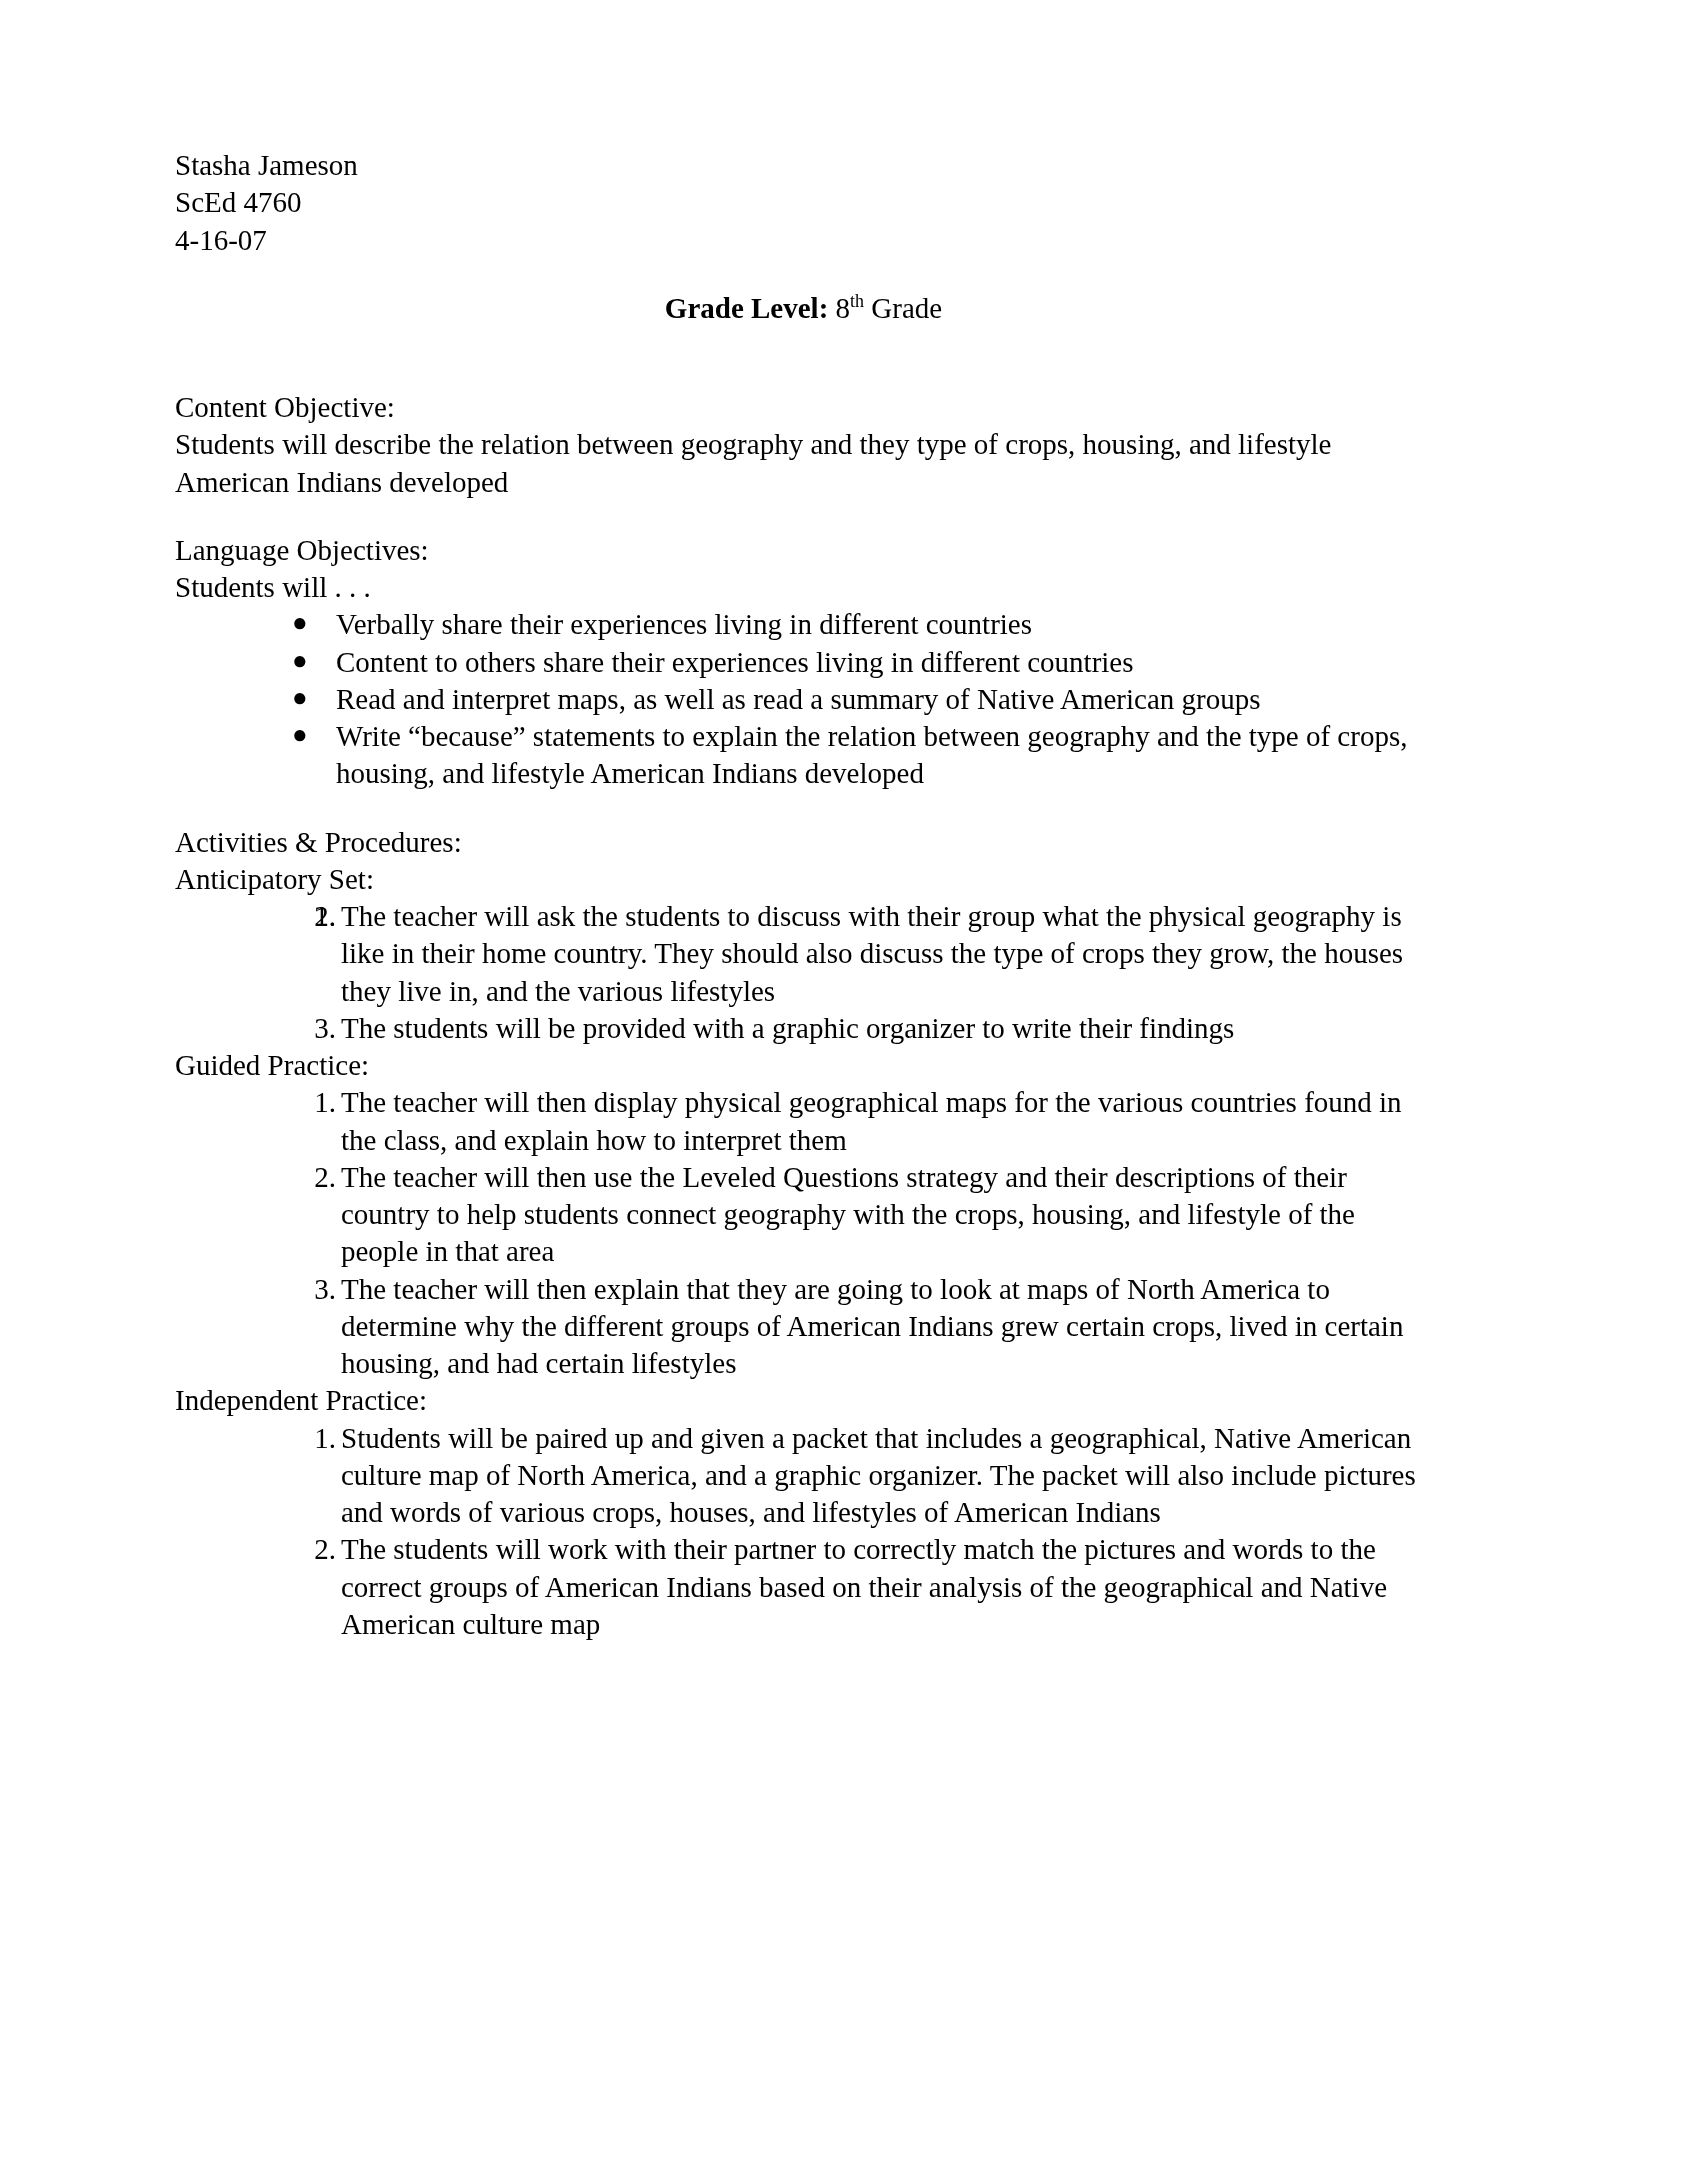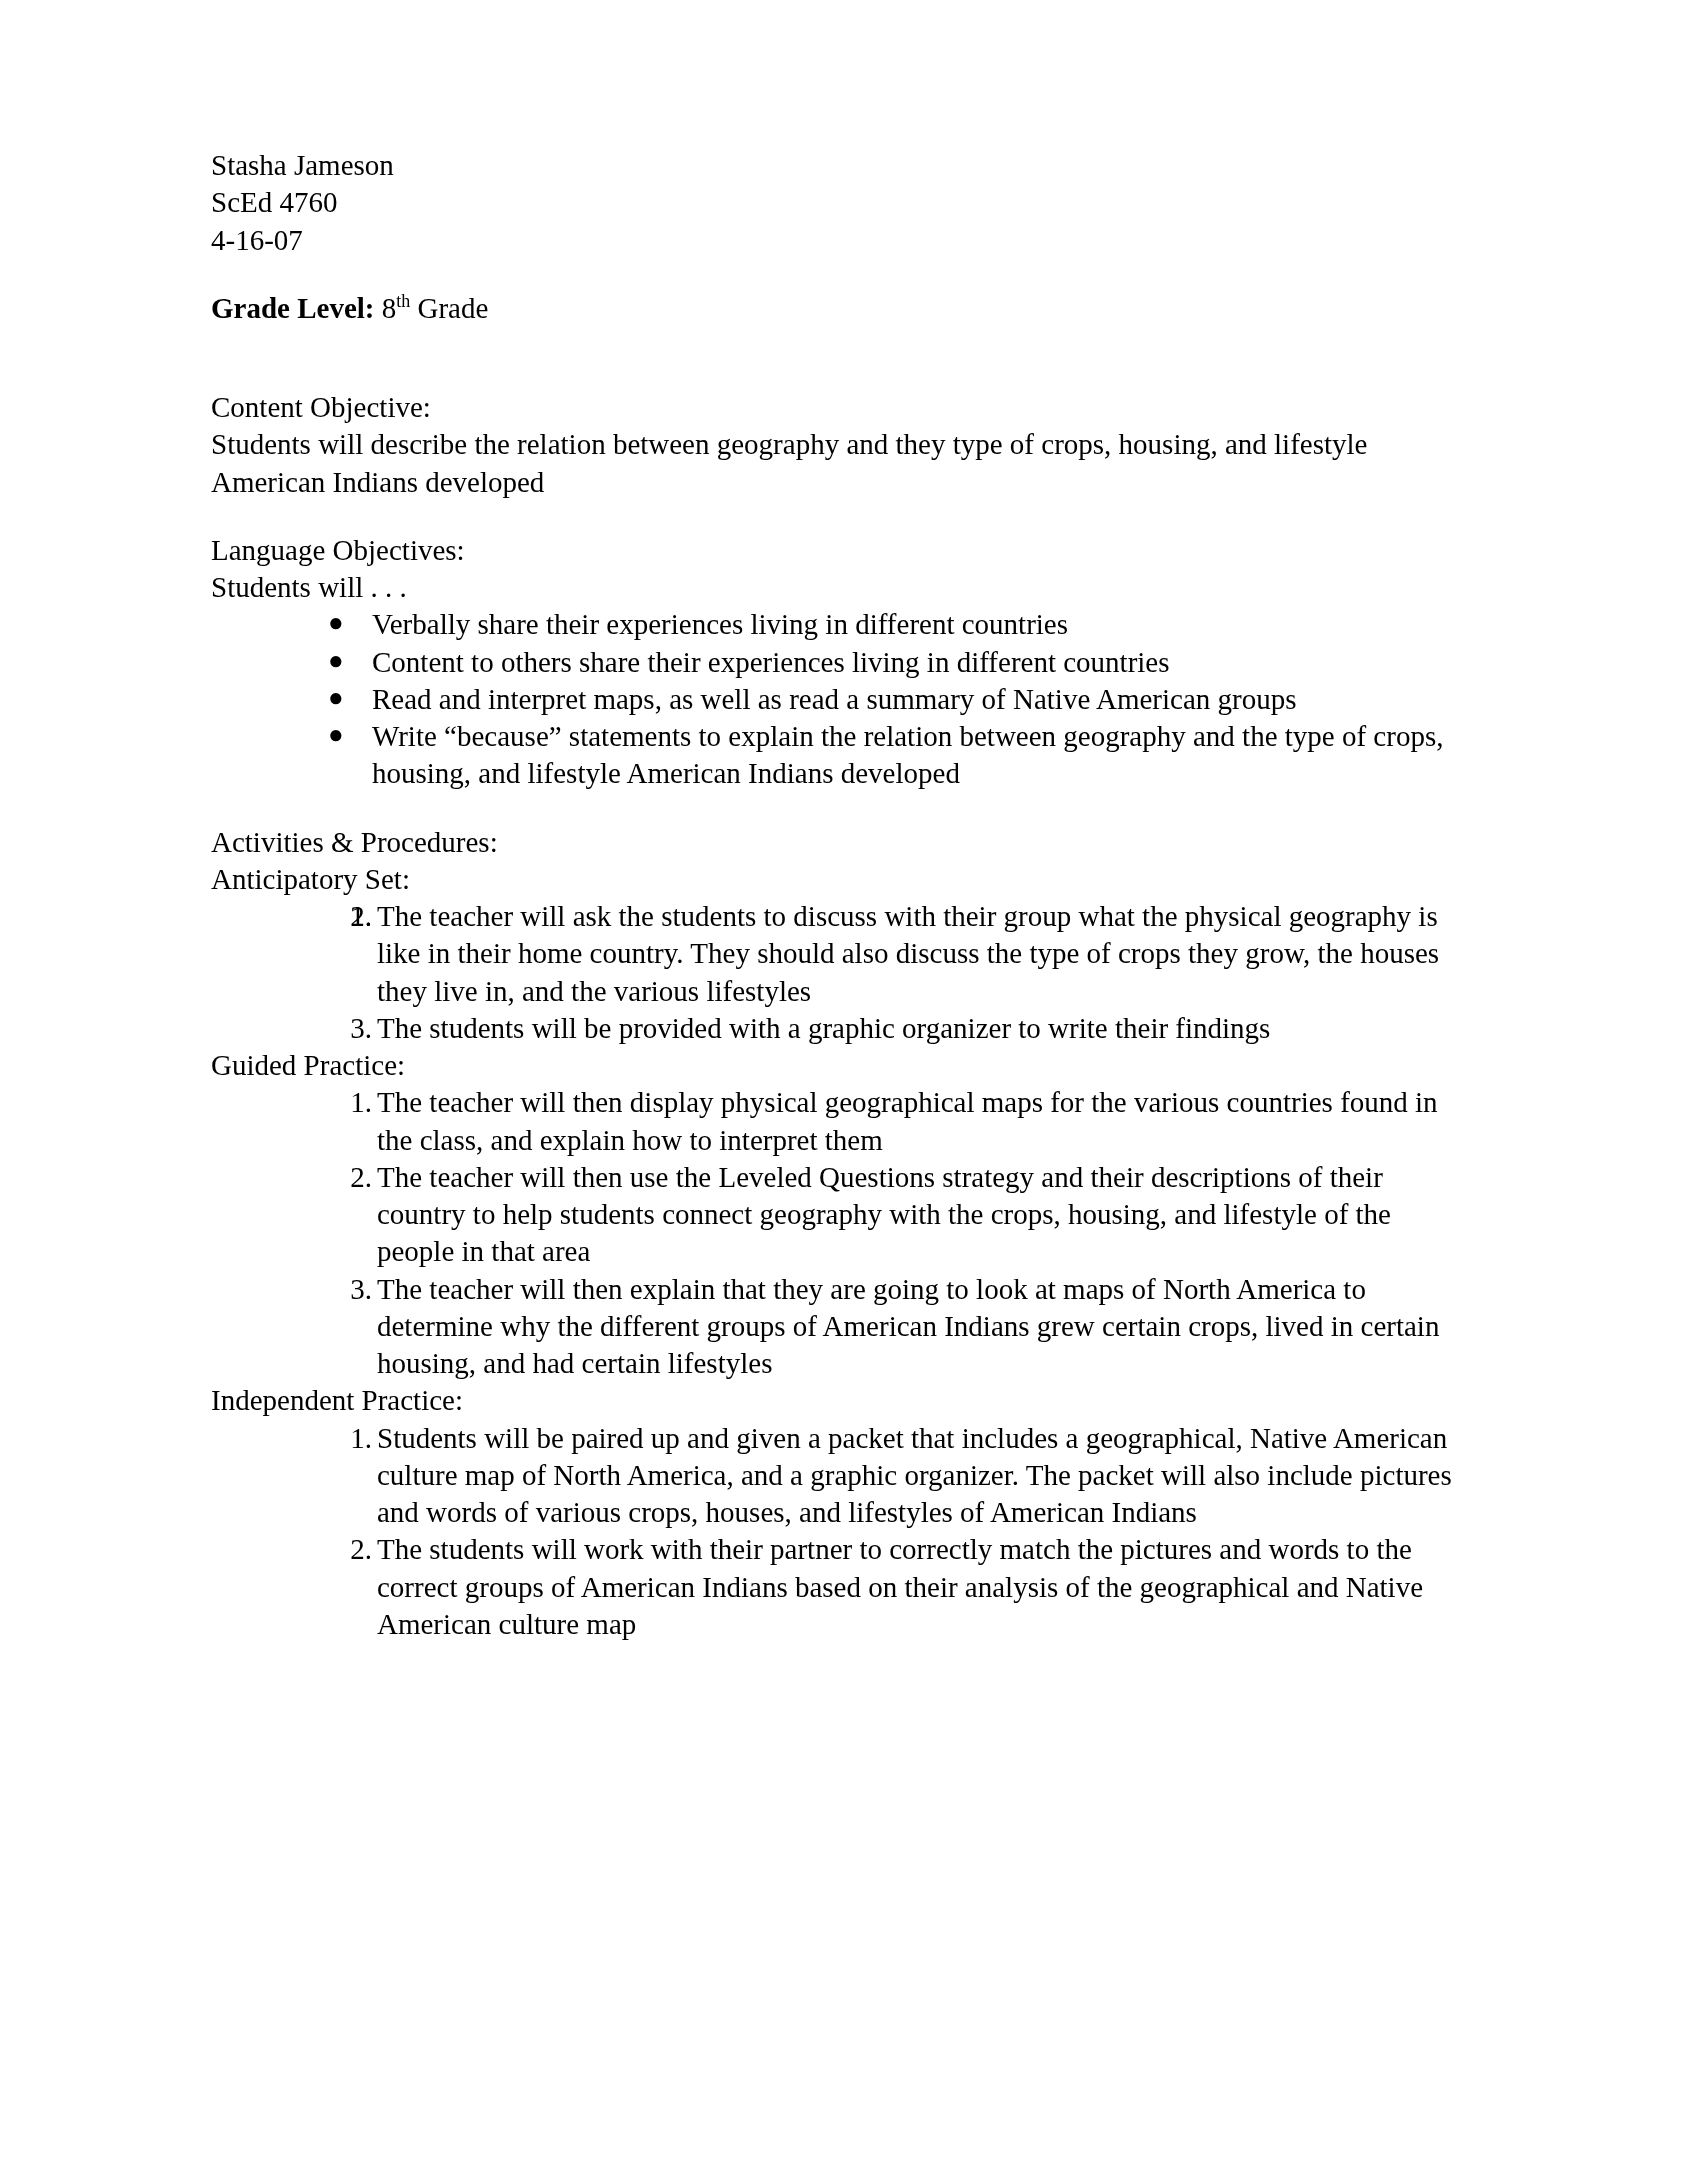--- a/index.html
+++ b/index.html
@@ -14,27 +14,27 @@
     background: #ffffff;
     box-sizing: border-box;
     padding: 147px 252px 0 175px;
     font-family: "Liberation Serif", "DejaVu Serif", serif;
     color: #000000;
     font-size: 29px;
     line-height: 1.285;
     overflow: hidden;
   }
 
-  .doc-body { width: 1257px; margin-left: 36px; }
+  .doc-body { width: 1257px; }
 
   .meta-line { white-space: pre; }
 
   .spacer { height: 31px; }
 
-  .head-line { margin: 0; }
+  .head-line { margin: 0; text-align: center; }
   .bold { font-weight: bold; }
   .ital { }
 
   sup {
     font-size: 0.62em;
     vertical-align: super;
     line-height: 0;
   }
 
   .section-head {

